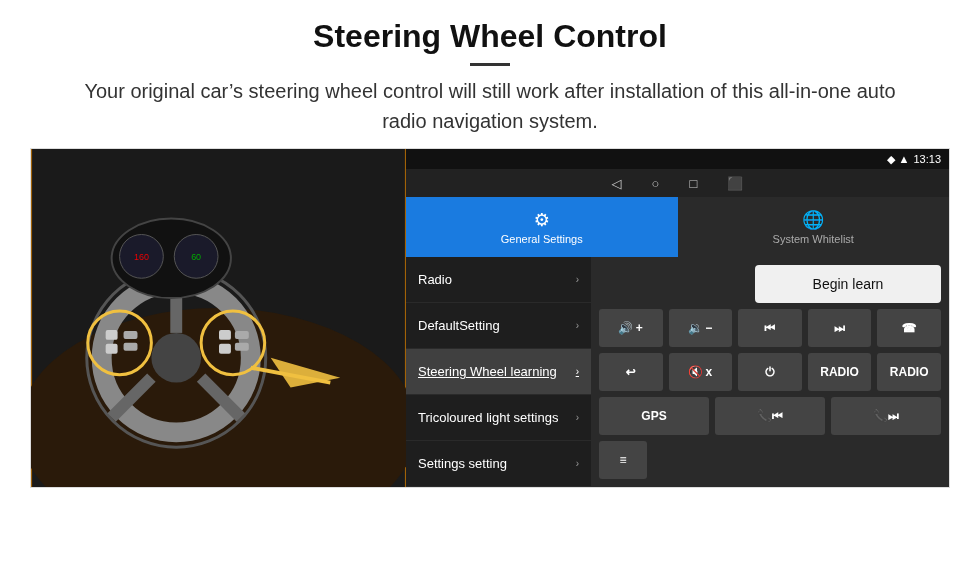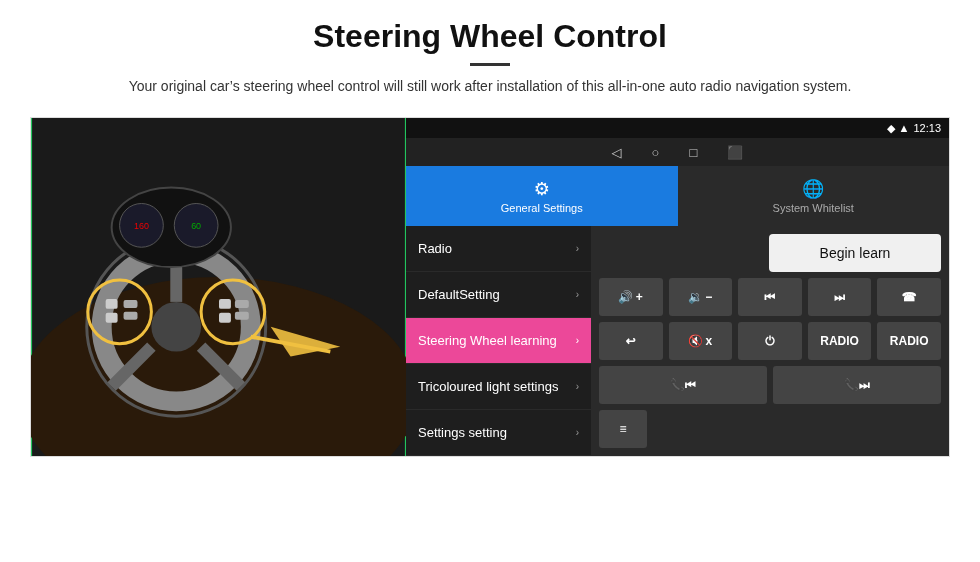--- a/index.html
+++ b/index.html
@@ -6,53 +6,53 @@
     body {
       font-family: Arial, sans-serif;
       background: #fff;
       width: 980px;
       min-height: 562px;
       overflow: hidden;
     }
 
     .header-section {
       text-align: center;
-      padding: 18px 60px 20px;
+      padding: 18px 60px 12px;
     }
 
     .main-title {
       font-size: 32px;
       font-weight: 900;
       color: #111;
       margin-bottom: 8px;
     }
 
     .title-divider {
       width: 40px;
       height: 3px;
       background: #333;
       margin: 6px auto 10px;
     }
 
     .subtitle {
-      font-size: 14px;
+      font-size: 20px;
       color: #333;
       line-height: 1.5;
     }
 
     .content-area {
       display: flex;
       margin: 0 30px;
       height: 340px;
       border: 1px solid #ddd;
     }
 
     .car-image-section {
       width: 375px;
-      background: #22c55e;
+      background: #a16207;
       position: relative;
       overflow: hidden;
       flex-shrink: 0;
     }
 
     .car-image-canvas {
       width: 100%;
       height: 100%;
     }
 
@@ -152,22 +152,23 @@
       justify-content: space-between;
       padding: 0 12px;
       height: 46px;
       color: #fff;
       font-size: 13px;
       cursor: pointer;
       border-bottom: 1px solid #2a2a2a;
     }
 
     .menu-item.selected {
-      background: #ec4899;
-      color: #fff;
+      background: #404040;
+      color: #fff;
+      text-decoration: underline;
     }
 
     .menu-chevron {
       color: #999;
       font-size: 10px;
     }
 
     .menu-item.selected .menu-chevron {
       color: #fff;
     }
@@ -191,21 +192,21 @@
 
     .begin-learn-btn {
       background: #f0f0f0;
       color: #111;
       border: none;
       border-radius: 4px;
       padding: 0 20px;
       font-size: 14px;
       font-weight: 500;
       cursor: pointer;
-      width: 172px;
+      width: 186px;
     }
 
     
     .button-row {
       display: flex;
       gap: 6px;
       height: 42px;
     }
 
     .ctrl-btn {
@@ -280,21 +281,21 @@
     </svg>
   </div>
 
   <div class="android-screen">
 
     <div class="status-bar">
       <div class="status-icons">
         <span>◆</span>
         <span>▲</span>
       </div>
-      <span>12:13</span>
+      <span>13:13</span>
     </div>
 
     <div class="nav-bar">
       <span class="nav-icon">◁</span>
       <span class="nav-icon">○</span>
       <span class="nav-icon">□</span>
       <span class="nav-icon">⬛</span>
     </div>
 
     <div class="tab-bar">
@@ -373,20 +374,23 @@
           <button class="ctrl-btn">
             <span>RADIO</span>
           </button>
           <button class="ctrl-btn">
             <span>RADIO</span>
           </button>
         </div>
 
         <div class="button-row">
           <button class="ctrl-btn">
+            <span>GPS</span>
+          </button>
+          <button class="ctrl-btn">
             <span>📞⏮</span>
           </button>
           <button class="ctrl-btn">
             <span>📞⏭</span>
           </button>
         </div>
 
         <div class="button-row" style="justify-content:flex-start;">
           <button class="ctrl-btn icon-btn-large">
             <span>≡</span>

